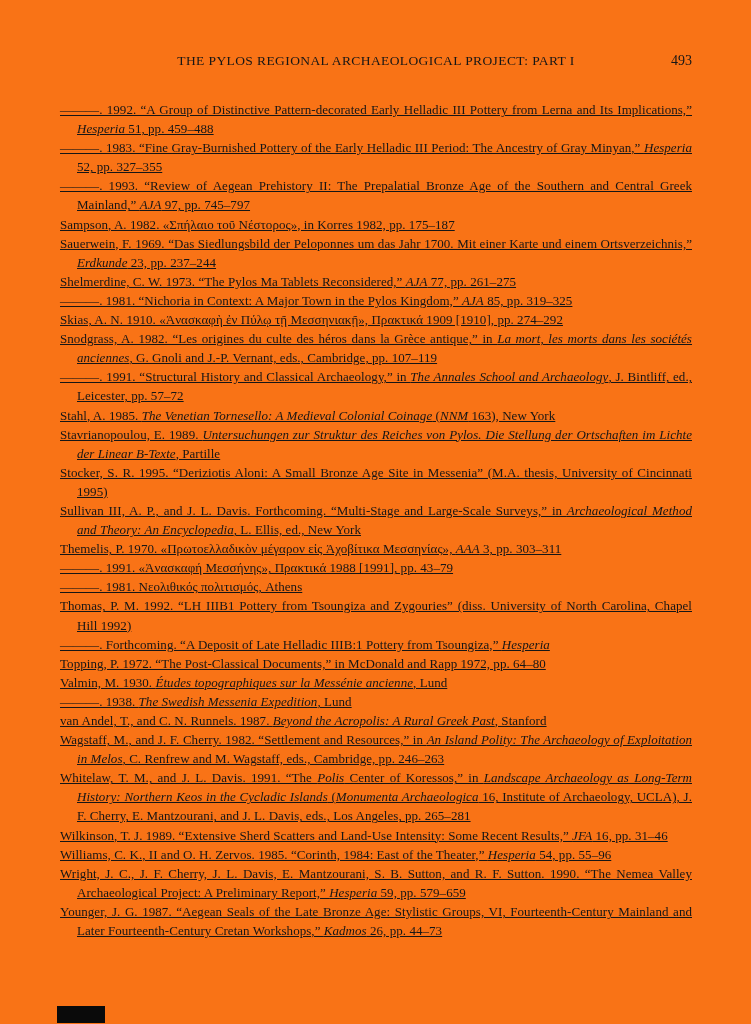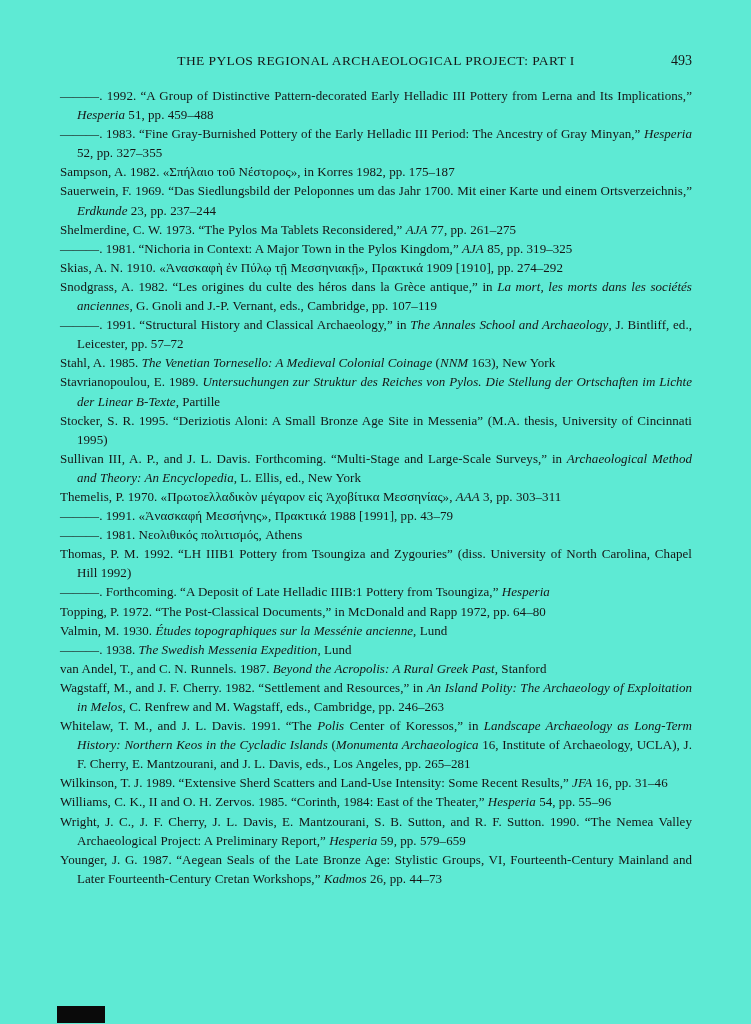--- a/index.html
+++ b/index.html
@@ -11,21 +11,21 @@
     width: 751px;
     height: 1024px;
     overflow: hidden;
     font-family: "Liberation Serif", "DejaVu Serif", serif;
     color: #161616;
   }
   .page {
     position: relative;
     width: 751px;
     height: 1024px;
-    background: #5eead4;
+    background: #f97316;
   }
   .header {
     position: absolute;
     top: 53px;
     left: 60px;
     width: 632px;
     height: 18px;
   }
   .running-title {
     display: block;
@@ -35,23 +35,24 @@
     white-space: nowrap;
   }
   .page-number {
     position: absolute;
     right: 0;
     top: 0;
     font-size: 14px;
   }
   .bib {
     position: absolute;
-    top: 86px;
+    top: 100px;
     left: 60px;
     width: 632px;
+    text-decoration: underline;
   }
   .entry {
     margin: 0;
     font-size: 13px;
     line-height: 19.1px;
     text-align: justify;
     padding-left: 17px;
     text-indent: -17px;
     letter-spacing: 0.05px;
   }
@@ -71,20 +72,21 @@
 <body>
 
 <div class="page">
   <div class="header">
     <span class="running-title">THE PYLOS REGIONAL ARCHAEOLOGICAL PROJECT: PART I</span>
     <span class="page-number">493</span>
   </div>
   <div class="bib">
       <p class="entry"><span>———. 1992. “A Group of Distinctive Pattern-decorated Early Helladic III Pottery from Lerna and Its Implications,” </span><span class="it">Hesperia</span><span> 51, pp. 459–488</span></p>
       <p class="entry"><span>———. 1983. “Fine Gray-Burnished Pottery of the Early Helladic III Period: The Ancestry of Gray Minyan,” </span><span class="it">Hesperia</span><span> 52, pp. 327–355</span></p>
+      <p class="entry"><span>———. 1993. “Review of Aegean Prehistory II: The Prepalatial Bronze Age of the Southern and Central Greek Mainland,” </span><span class="it">AJA</span><span> 97, pp. 745–797</span></p>
       <p class="entry"><span>Sampson, A. 1982. «Σπήλαιο τοῦ Νέστορος», in Korres 1982, pp. 175–187</span></p>
       <p class="entry"><span>Sauerwein, F. 1969. “Das Siedlungsbild der Peloponnes um das Jahr 1700. Mit einer Karte und einem Ortsverzeichnis,” </span><span class="it">Erdkunde</span><span> 23, pp. 237–244</span></p>
       <p class="entry"><span>Shelmerdine, C. W. 1973. “The Pylos Ma Tablets Reconsidered,” </span><span class="it">AJA</span><span> 77, pp. 261–275</span></p>
       <p class="entry"><span>———. 1981. “Nichoria in Context: A Major Town in the Pylos Kingdom,” </span><span class="it">AJA</span><span> 85, pp. 319–325</span></p>
       <p class="entry"><span>Skias, A. N. 1910. «Ἀνασκαφὴ ἐν Πύλῳ τῇ Μεσσηνιακῇ», Πρακτικά 1909 [1910], pp. 274–292</span></p>
       <p class="entry"><span>Snodgrass, A. 1982. “Les origines du culte des héros dans la Grèce antique,” in </span><span class="it">La mort, les morts dans les sociétés anciennes</span><span>, G. Gnoli and J.-P. Vernant, eds., Cambridge, pp. 107–119</span></p>
       <p class="entry"><span>———. 1991. “Structural History and Classical Archaeology,” in </span><span class="it">The Annales School and Archaeology</span><span>, J. Bintliff, ed., Leicester, pp. 57–72</span></p>
       <p class="entry"><span>Stahl, A. 1985. </span><span class="it">The Venetian Tornesello: A Medieval Colonial Coinage</span><span> (</span><span class="it">NNM</span><span> 163), New York</span></p>
       <p class="entry"><span>Stavrianopoulou, E. 1989. </span><span class="it">Untersuchungen zur Struktur des Reiches von Pylos. Die Stellung der Ortschaften im Lichte der Linear B-Texte</span><span>, Partille</span></p>
       <p class="entry"><span>Stocker, S. R. 1995. “Deriziotis Aloni: A Small Bronze Age Site in Messenia” (M.A. thesis, University of Cincinnati 1995)</span></p>

